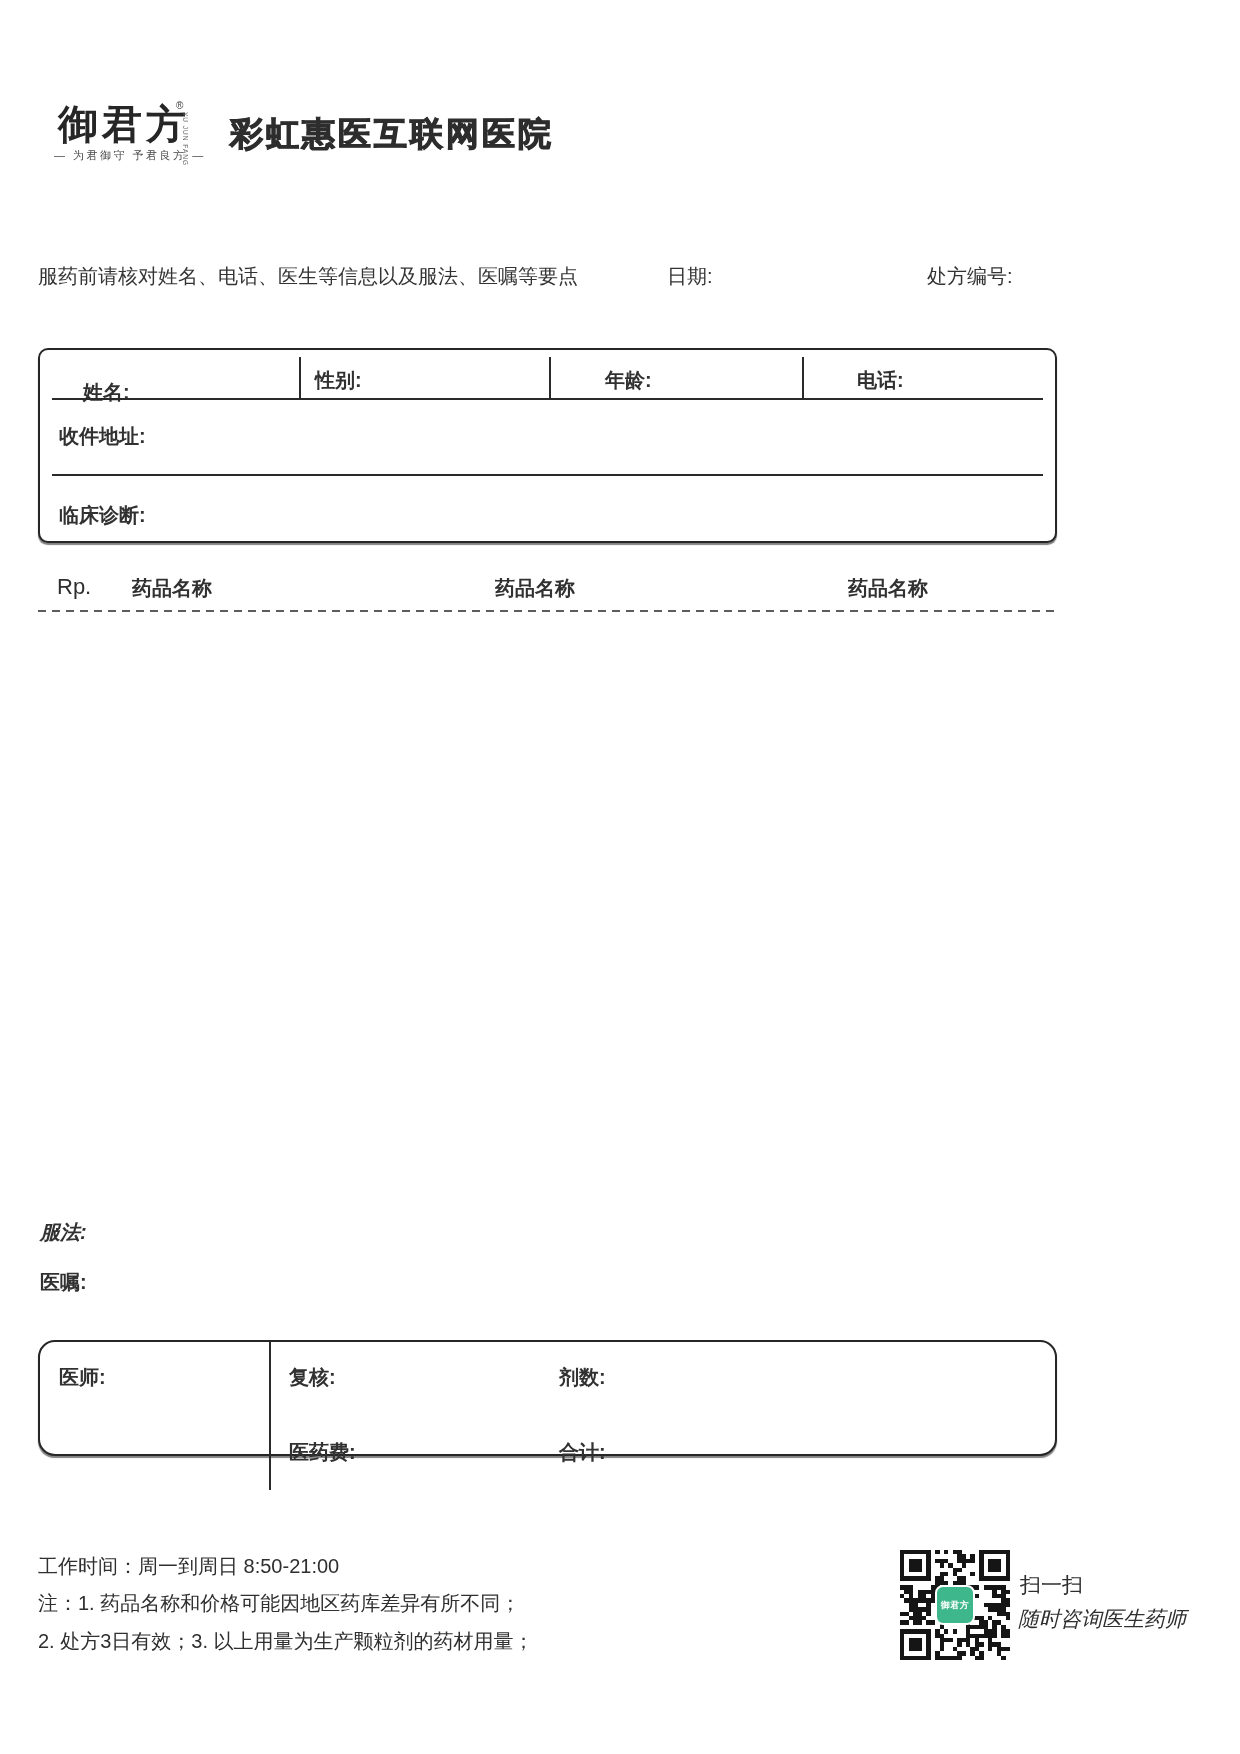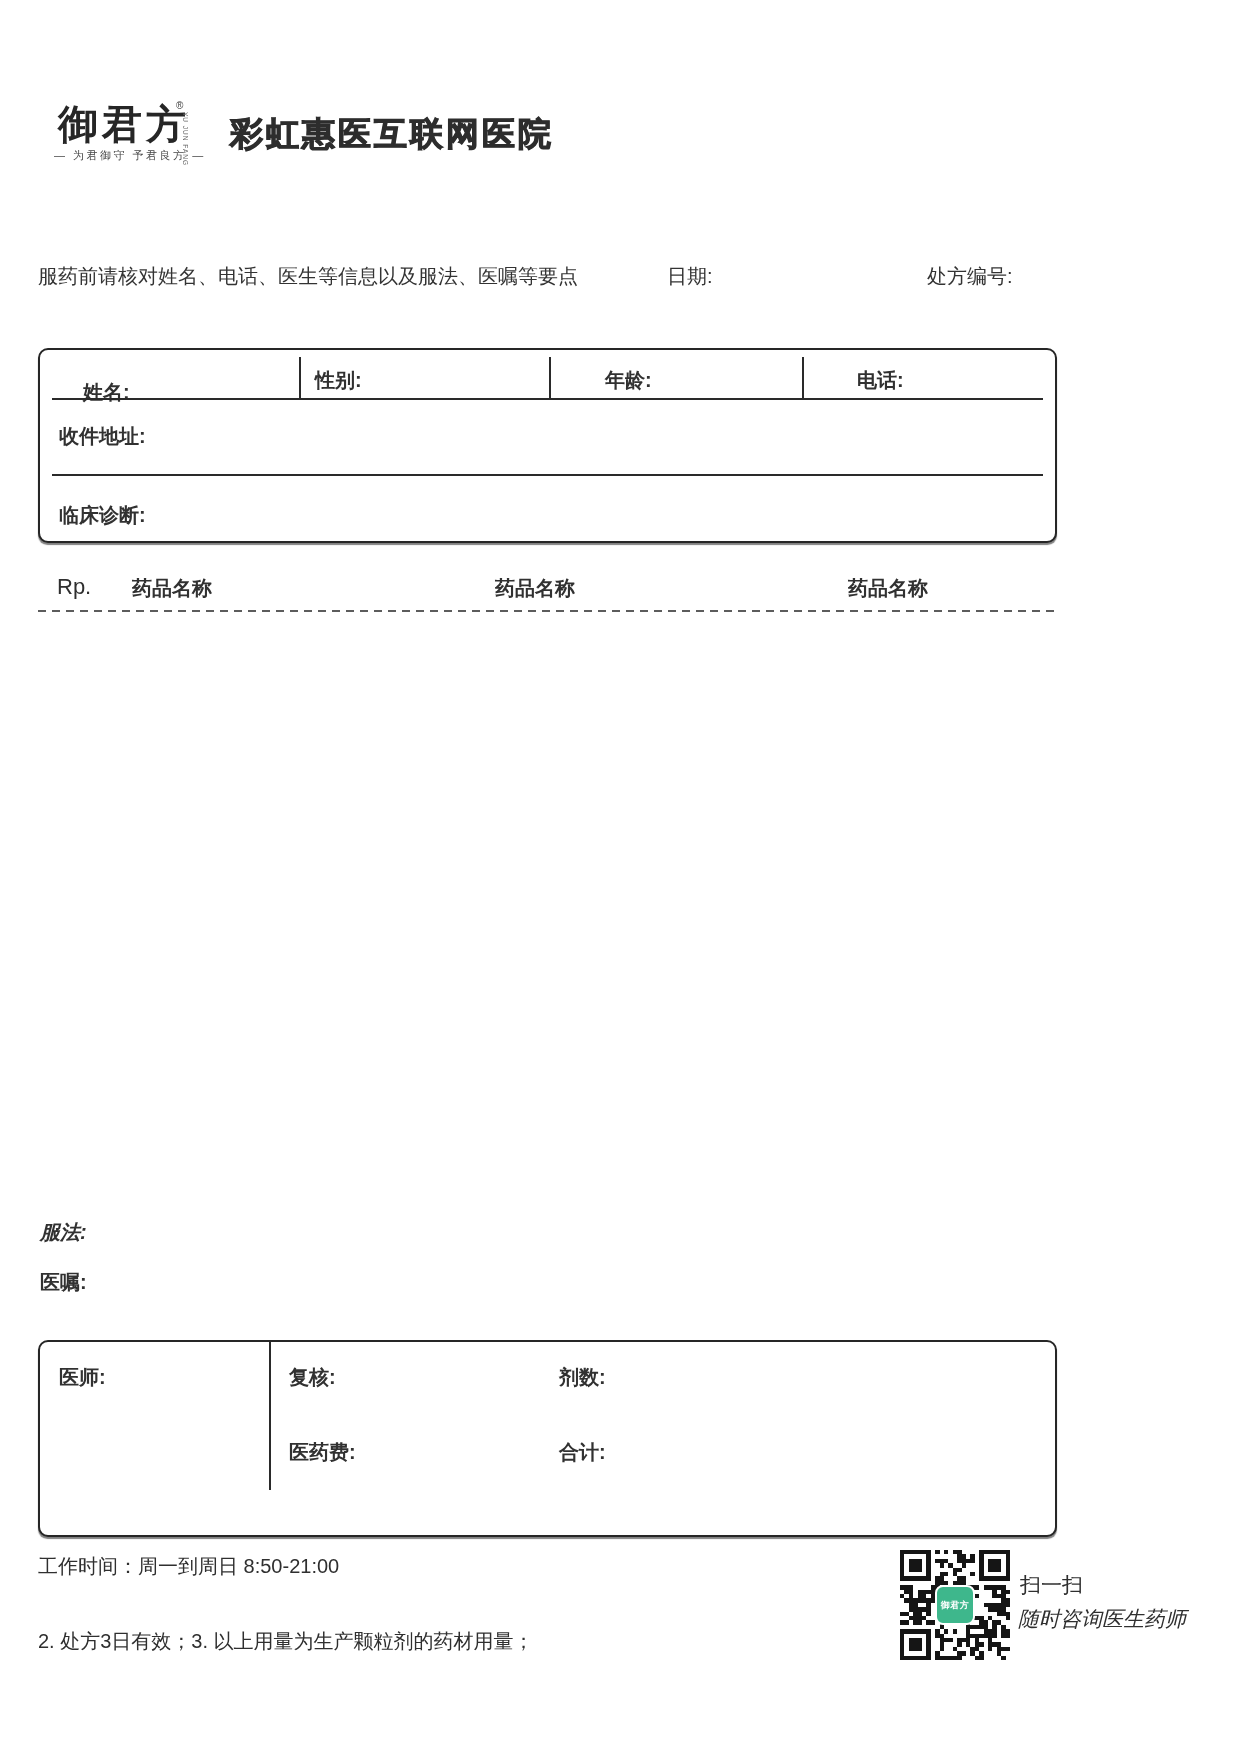--- a/index.html
+++ b/index.html
@@ -72,30 +72,31 @@
   <div class="abs colhead" style="left:132px;top:578px;">药品名称</div>
   <div class="abs colhead" style="left:495px;top:578px;">药品名称</div>
   <div class="abs colhead" style="left:848px;top:578px;">药品名称</div>
   <div class="abs dashline" style="left:38px;top:610px;width:1019px;"></div>
 
   <div class="abs" style="left:38px;top:614px;width:1019px;height:590px;"></div>
 
   <div class="abs fieldlabel" style="left:40px;top:1222px;font-style:italic;">服法:</div>
   <div class="abs fieldlabel" style="left:40px;top:1272px;">医嘱:</div>
 
-  <div class="abs formbox" style="left:38px;top:1340px;width:1019px;height:197px;box-sizing:border-box;">
+  <div class="abs formbox" style="left:38px;top:1340px;width:1019px;height:116px;box-sizing:border-box;border-radius:17px;">
     <div class="vline" style="left:229px;top:0px;height:148px;"></div>
     <div class="abs fieldlabel" style="left:19px;top:25px;">医师:</div>
     <div class="abs fieldlabel" style="left:249px;top:25px;">复核:</div>
     <div class="abs fieldlabel" style="left:519px;top:25px;">剂数:</div>
     <div class="abs fieldlabel" style="left:249px;top:100px;">医药费:</div>
     <div class="abs fieldlabel" style="left:519px;top:100px;">合计:</div>
   </div>
 
   <div class="abs footline" style="left:38px;top:1556px;">工作时间：周一到周日 8:50-21:00</div>
+  <div class="abs footline" style="left:38px;top:1593px;">注：1. 药品名称和价格可能因地区药库差异有所不同；</div>
   <div class="abs footline" style="left:38px;top:1631px;">2. 处方3日有效；3. 以上用量为生产颗粒剂的药材用量；</div>
 
   <div class="abs qr-wrap" style="left:900px;top:1550px;">
     <svg width="110" height="110" viewBox="0 0 110 110" shape-rendering="crispEdges">
         <rect x="35.20" y="0.00" width="4.40" height="4.40" fill="#151515"></rect>
         <rect x="44.00" y="0.00" width="4.40" height="4.40" fill="#151515"></rect>
         <rect x="52.80" y="0.00" width="4.40" height="4.40" fill="#151515"></rect>
         <rect x="57.20" y="0.00" width="4.40" height="4.40" fill="#151515"></rect>
         <rect x="57.20" y="4.40" width="4.40" height="4.40" fill="#151515"></rect>
         <rect x="61.60" y="4.40" width="4.40" height="4.40" fill="#151515"></rect>

